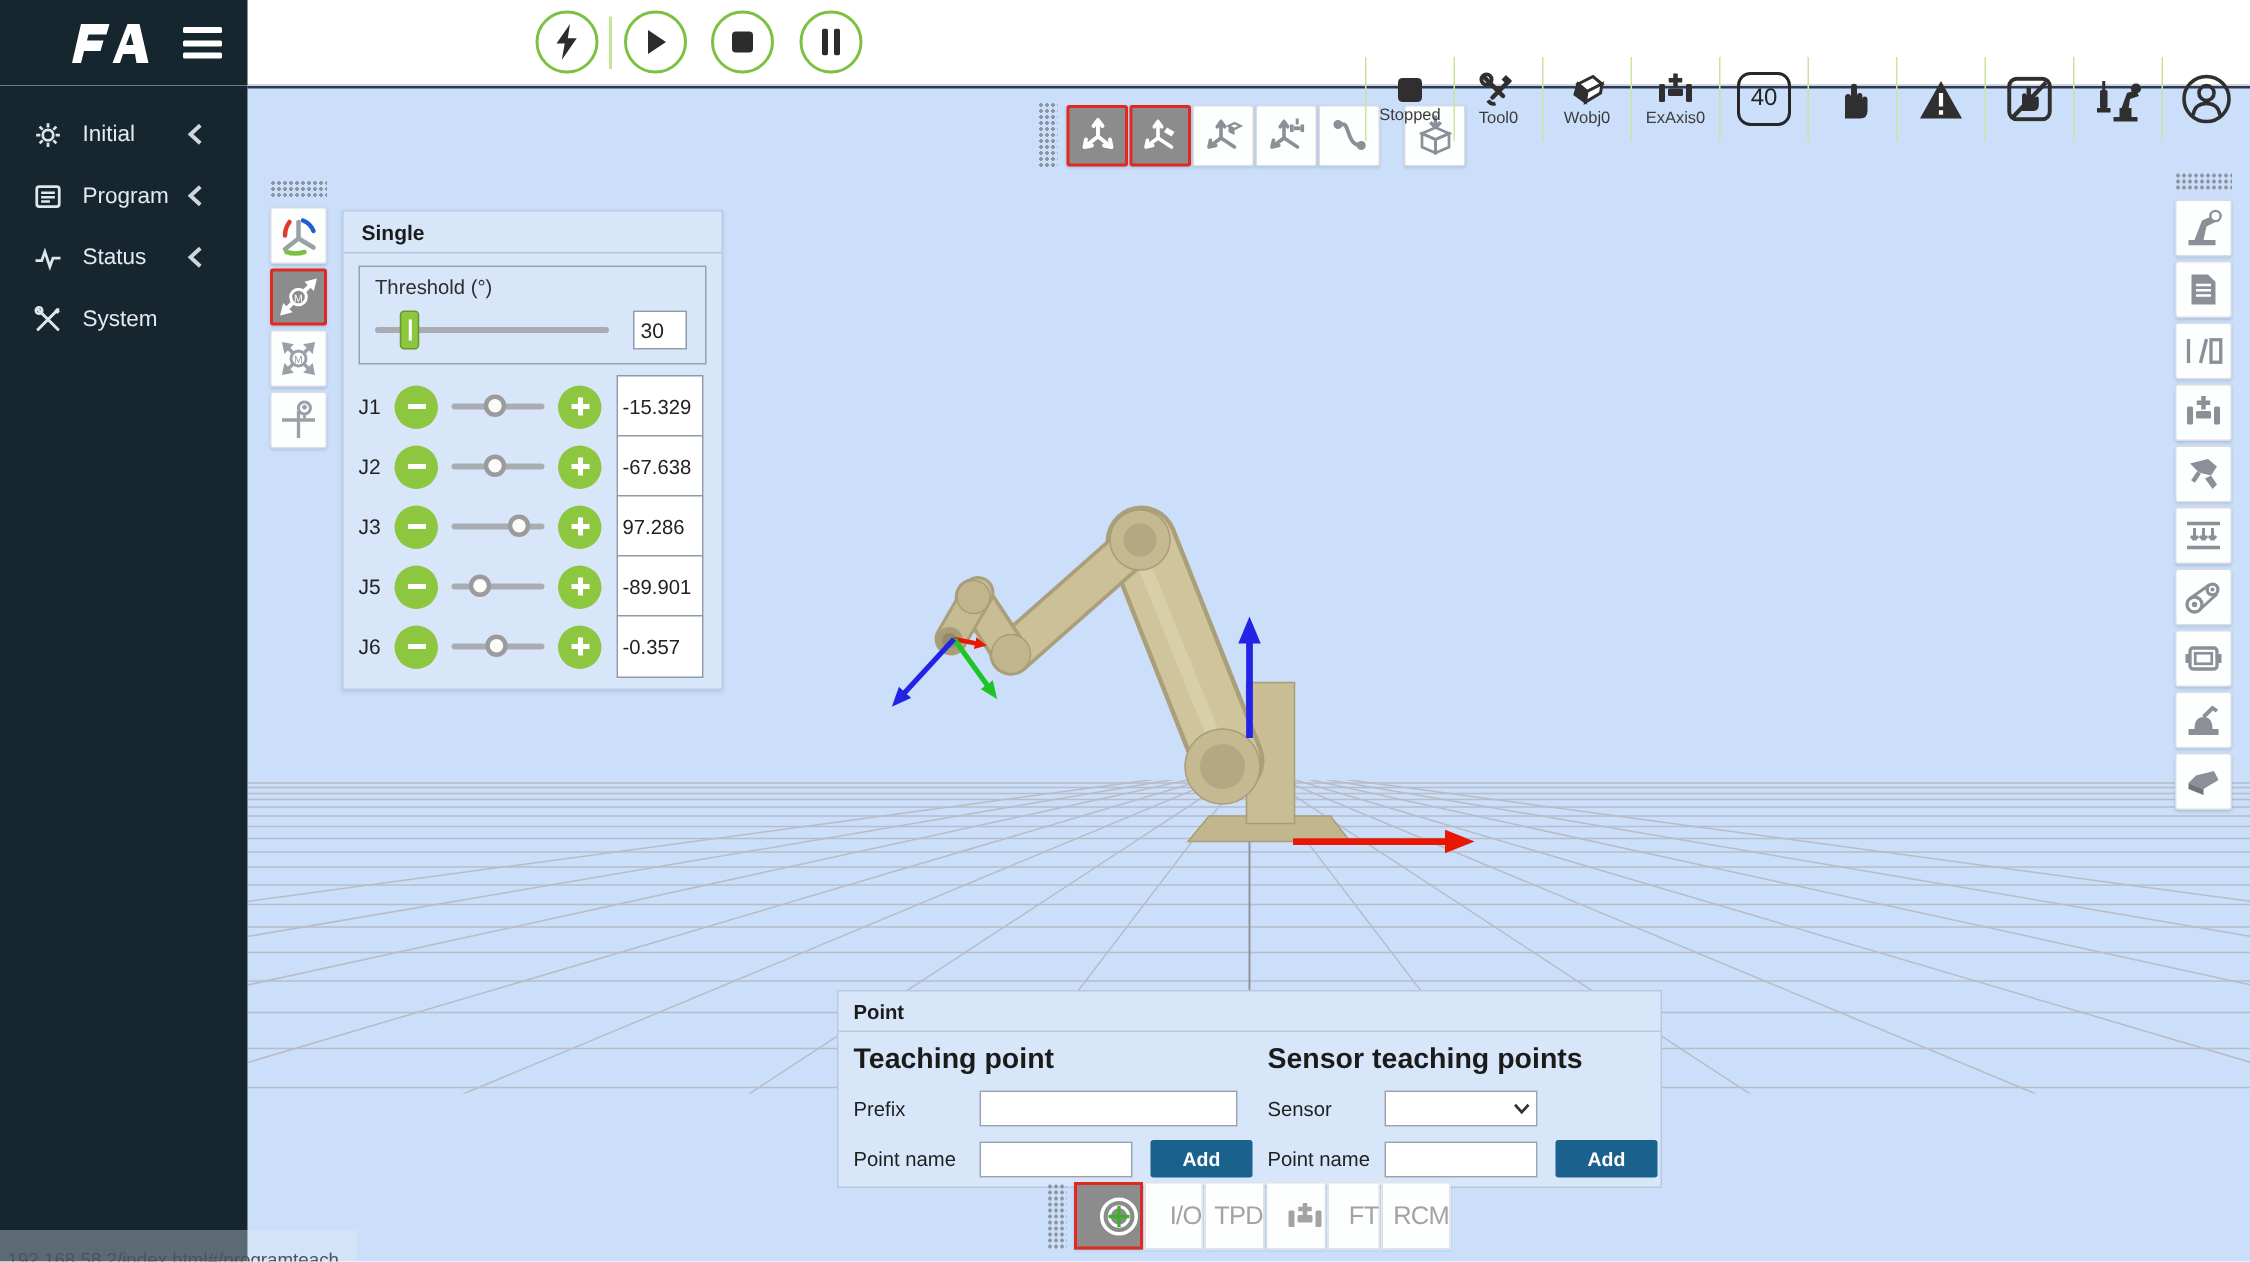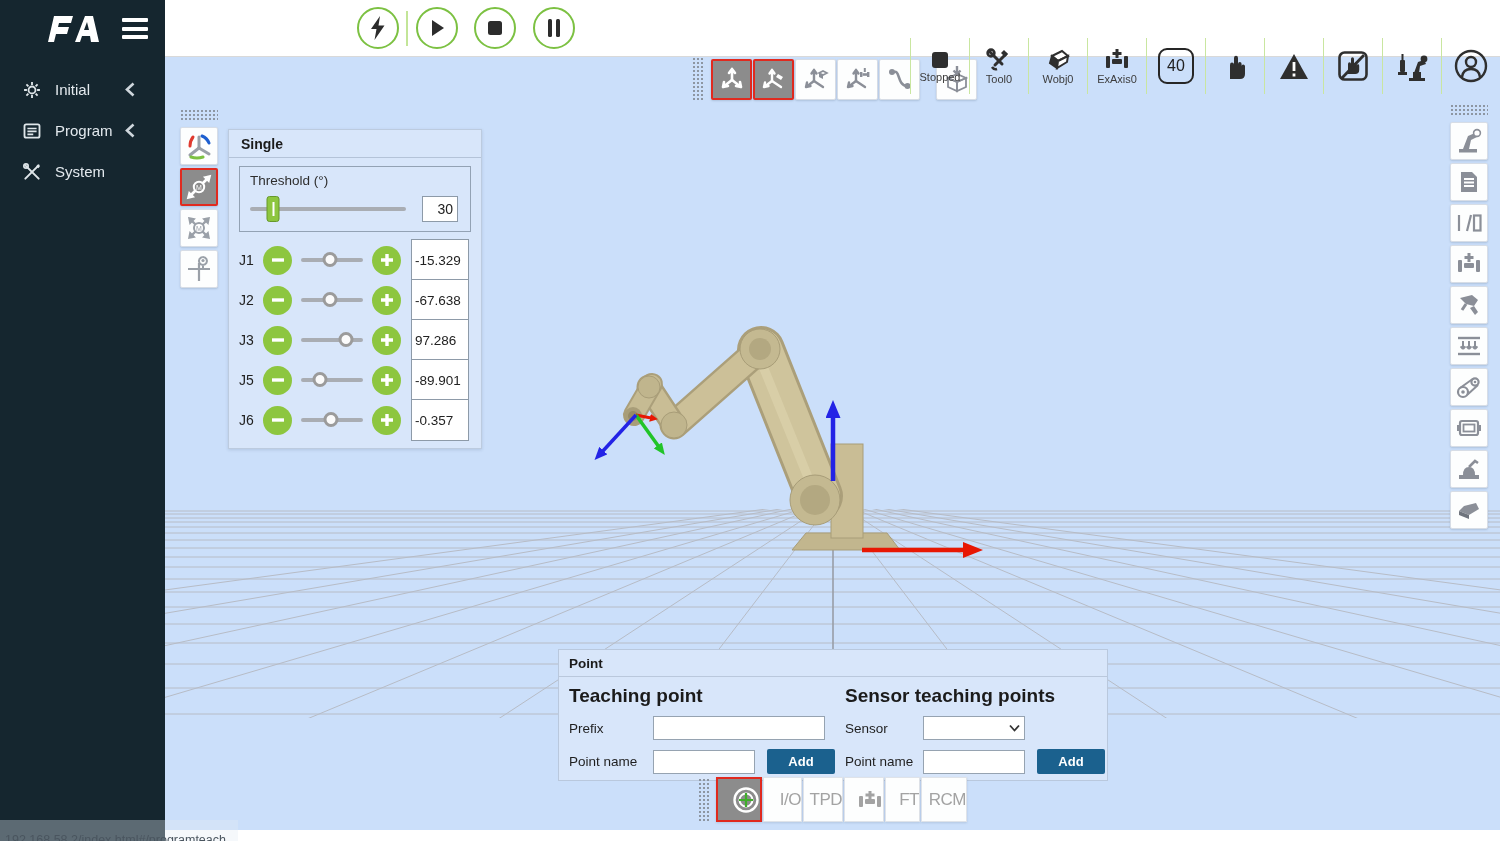--- a/index.html
+++ b/index.html
@@ -24,21 +24,21 @@
     display:flex; align-items:center; justify-content:center; font-size:16px; color:#222; }
 
   
   #sidebar { position:absolute; left:0; top:57px; width:165px; height:784px; background:#15262f; z-index:30; }
   .nav-item { position:relative; height:41px; display:flex; align-items:center; padding-left:22px;
     color:#e3e9ee; font-size:15px; cursor:pointer; }
   .nav-item .nlabel { margin-left:13px; }
   .nav-item .chev { position:absolute; right:30px; top:13px; }
 
   
-  #viewport { position:absolute; left:165px; top:46px; width:1335px; height:784px;
+  #viewport { position:absolute; left:165px; top:57px; width:1335px; height:784px;
     background:#cbdffa; border-top:2px solid #2c3a57; overflow:hidden; }
   #scene { position:absolute; left:0; top:0; }
 
   .grip-v { width:13px; height:44px; background-image:radial-gradient(circle,#8d96a2 1.1px,transparent 1.3px);
     background-size:4px 4px; }
   .grip-h { width:38px; height:12px; background-image:radial-gradient(circle,#8d96a2 1.1px,transparent 1.3px);
     background-size:4px 4px; margin-bottom:3px; }
   .icon-btn { width:41px; height:41px; background:#fdfefe; border:1px solid #d7dde6; border-radius:2px;
     display:flex; align-items:center; justify-content:center; box-shadow:0 1px 2px rgba(40,60,90,.18); cursor:pointer; }
   .icon-btn.small { width:38px; height:38px; }
@@ -57,21 +57,21 @@
     border-bottom:1px solid #b4c3d8; }
   #threshold-box { margin:8px 10px 4px; border:1px solid #93a2b4; padding:6px 10px 9px; }
   #threshold-box .tlabel { font-size:13.5px; color:#2e2e2e; margin-bottom:8px; }
   .thr-row { display:flex; align-items:center; }
   .thr-track { position:relative; width:156px; height:4px; background:#a9adb3; border-radius:2px; }
   .thr-handle { position:absolute; top:-11px; width:13px; height:26px; background:#8dc63f;
     border:1px solid #66982b; border-radius:3px; transform:translateX(-50%); display:flex;
     align-items:center; justify-content:center; cursor:pointer; }
   .thr-handle i { display:block; width:2.5px; height:14px; background:#fff; }
   .thr-input { width:36px; height:26px; margin-left:16px; border:1px solid #8d9aa8; background:#fff;
-    font-size:14px; color:#222; padding:2px 4px; font-family:inherit;text-align:right; }
+    font-size:14px; color:#222; padding:2px 4px; font-family:inherit; }
 
   .jrows { padding:4px 10px 8px; }
   .jrow { height:40px; display:flex; align-items:center; }
   .jname { width:24px; font-size:14px; color:#222; }
   .jbtn { width:29px; height:29px; border-radius:50%; background:#8dc63f; border:none;
     display:flex; align-items:center; justify-content:center; cursor:pointer; flex:none; }
   .jtrack { position:relative; width:62px; height:4px; background:#a9adb3; border-radius:2px; margin:0 9px; }
   .jhandle { position:absolute; top:-6.5px; width:15px; height:15px; border-radius:50%;
     background:#fbfbfb; border:3px solid #9b9b9b; transform:translateX(-50%); cursor:pointer; }
   .jinput { width:58px; height:42px; margin-left:10px; border:1px solid #8d9aa8; background:#fff;
@@ -246,20 +246,29 @@
     <svg class="chev" width="10" height="15" viewBox="0 0 10 15">
       <polyline points="8.5,1.5 2,7.5 8.5,13.5" fill="none" stroke="#cfd6dc" stroke-width="2.6"></polyline>
       </svg>
   </div>
   <div class="nav-item">
     <svg width="20" height="20" viewBox="0 0 24 24">
       <rect x="3" y="4" width="18" height="16" rx="2" fill="none" stroke="#dfe6ea" stroke-width="2.2"></rect>
       <path d="M6.5 9h11M6.5 12.5h11M6.5 16h7" stroke="#dfe6ea" stroke-width="2"></path>
       </svg>
     <span class="nlabel">Program</span>
+    <svg class="chev" width="10" height="15" viewBox="0 0 10 15">
+      <polyline points="8.5,1.5 2,7.5 8.5,13.5" fill="none" stroke="#cfd6dc" stroke-width="2.6"></polyline>
+      </svg>
+  </div>
+  <div class="nav-item">
+    <svg width="20" height="20" viewBox="0 0 24 24">
+      <polyline points="2,14 7,14 9.5,7 13.5,19 16,12 22,12" fill="none" stroke="#dfe6ea" stroke-width="2.2"></polyline>
+      </svg>
+    <span class="nlabel">Status</span>
     <svg class="chev" width="10" height="15" viewBox="0 0 10 15">
       <polyline points="8.5,1.5 2,7.5 8.5,13.5" fill="none" stroke="#cfd6dc" stroke-width="2.6"></polyline>
       </svg>
   </div>
   <div class="nav-item">
     <svg width="20" height="20" viewBox="0 0 24 24">
       <g stroke="#dfe6ea" stroke-width="2.4" fill="none" stroke-linecap="round">
         <path d="M4 4 L20 20"></path>
           <path d="M20 4 L4 20"></path>
         </g>

